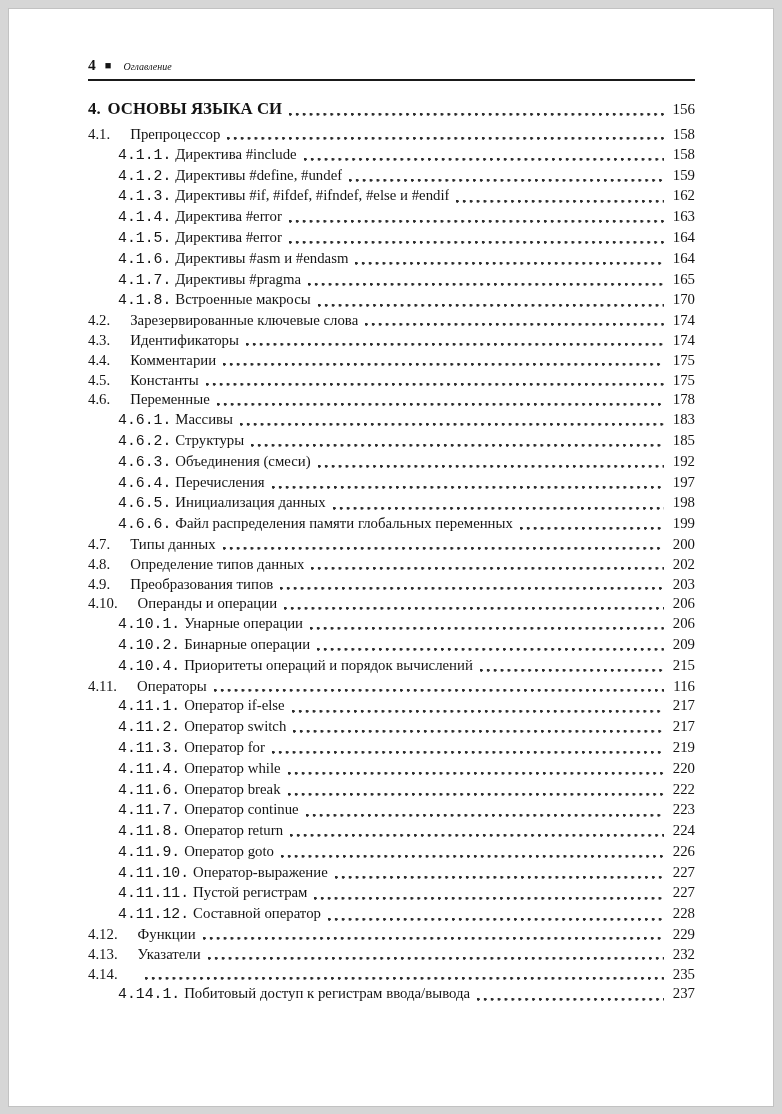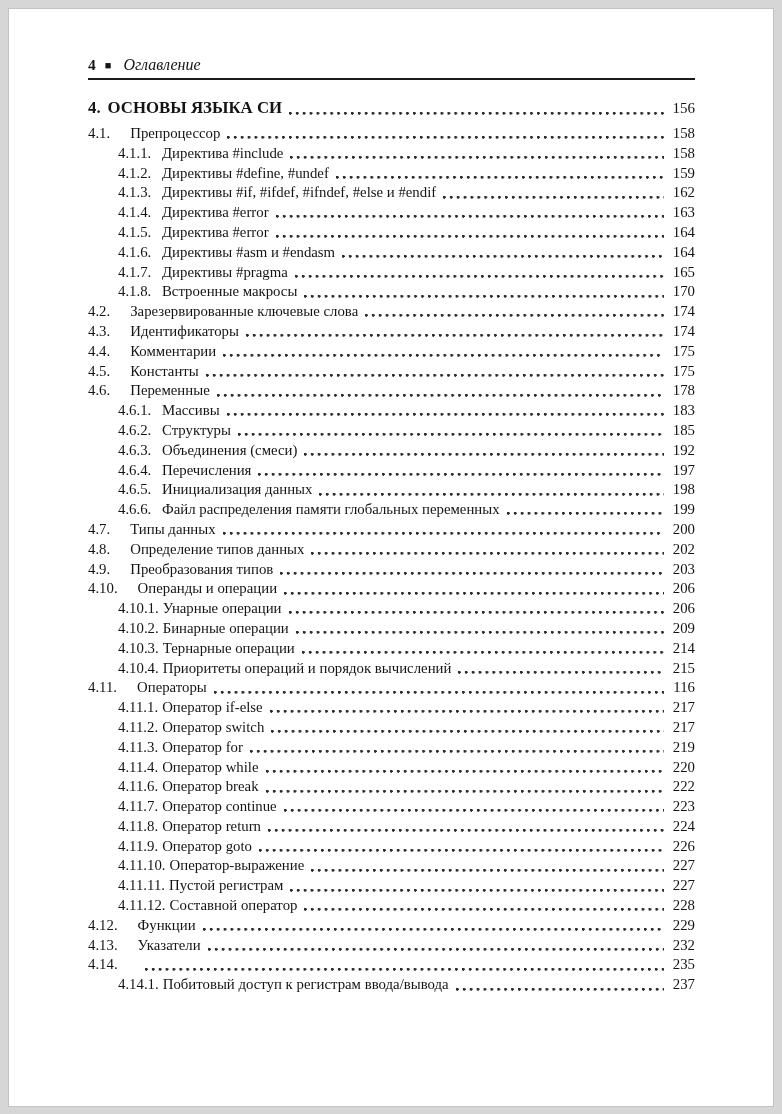--- a/index.html
+++ b/index.html
@@ -41,21 +41,21 @@
   }
   .running-head .bullet {
     font-style: normal;
     font-size: 11px;
     margin-right: 12px;
     position: relative;
     top: -1px;
   }
   .running-head .head-title {
     font-style: italic;
-    font-size: 16px;
+    font-size: 10px;
   }
   .head-rule {
     border: 0;
     border-top: 2px solid #1a1a1a;
     margin: 4px 0 0 0;
   }
   
   .toc {
     margin-top: 17px;
   }
@@ -101,20 +101,21 @@
     padding-right: 20px;
     box-sizing: border-box;
   }
   .toc-row.lvl2 {
     padding-left: 30px;
   }
   .toc-row.lvl2 .num {
     min-width: 44px;
     padding-right: 4px;
     box-sizing: border-box;
+    font-family: Liberation Mono, monospace;
   }
 </style>
 </head>
 <body>
 
 <div class="canvas">
   <div class="page">
 
     <div class="running-head">
       <span class="folio">4</span>
@@ -280,26 +281,20 @@
     <span class="leader"></span>
     <span class="pagenum">206</span>
   </div>
         <div class="toc-row lvl2">
     <span class="num">4.10.2.</span>
     <span class="label">Бинарные операции</span>
     <span class="leader"></span>
     <span class="pagenum">209</span>
   </div>
         <div class="toc-row lvl2">
-    <span class="num">4.10.3.</span>
-    <span class="label">Тернарные операции</span>
-    <span class="leader"></span>
-    <span class="pagenum">214</span>
-  </div>
-        <div class="toc-row lvl2">
     <span class="num">4.10.4.</span>
     <span class="label">Приоритеты операций и порядок вычислений</span>
     <span class="leader"></span>
     <span class="pagenum">215</span>
   </div>
         <div class="toc-row lvl1">
     <span class="num">4.11.</span>
     <span class="label">Операторы</span>
     <span class="leader"></span>
     <span class="pagenum">116</span>

